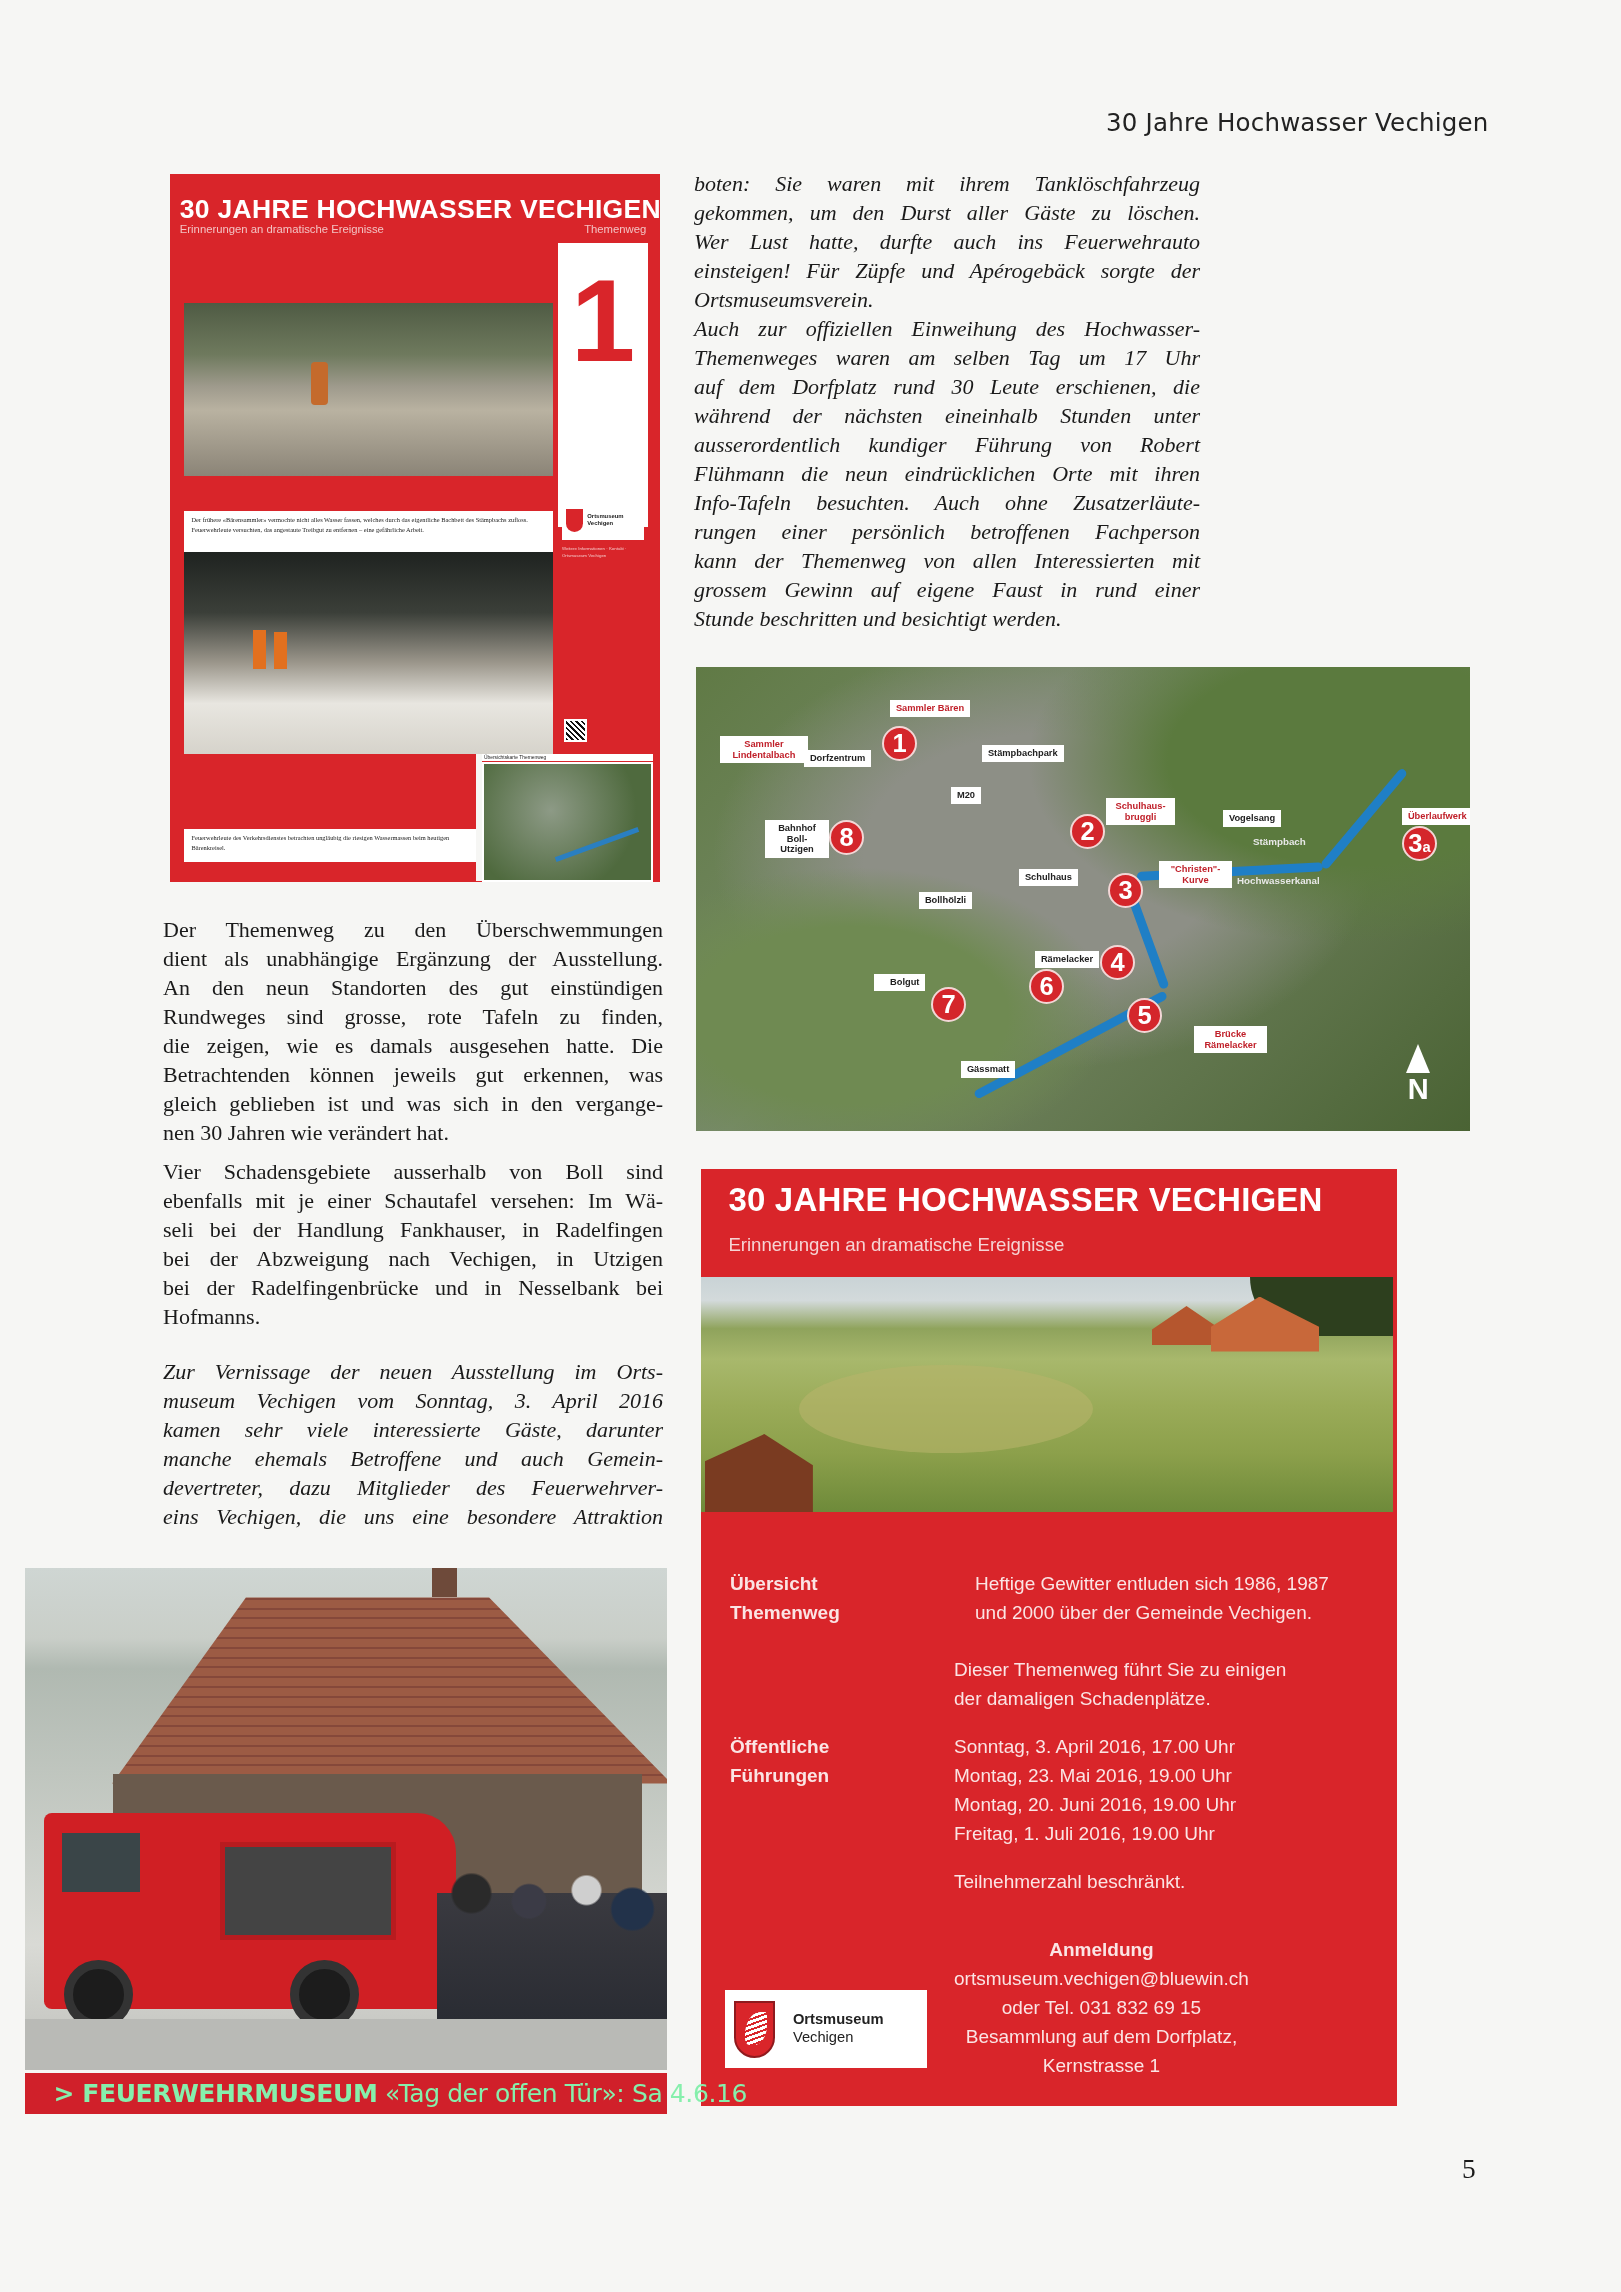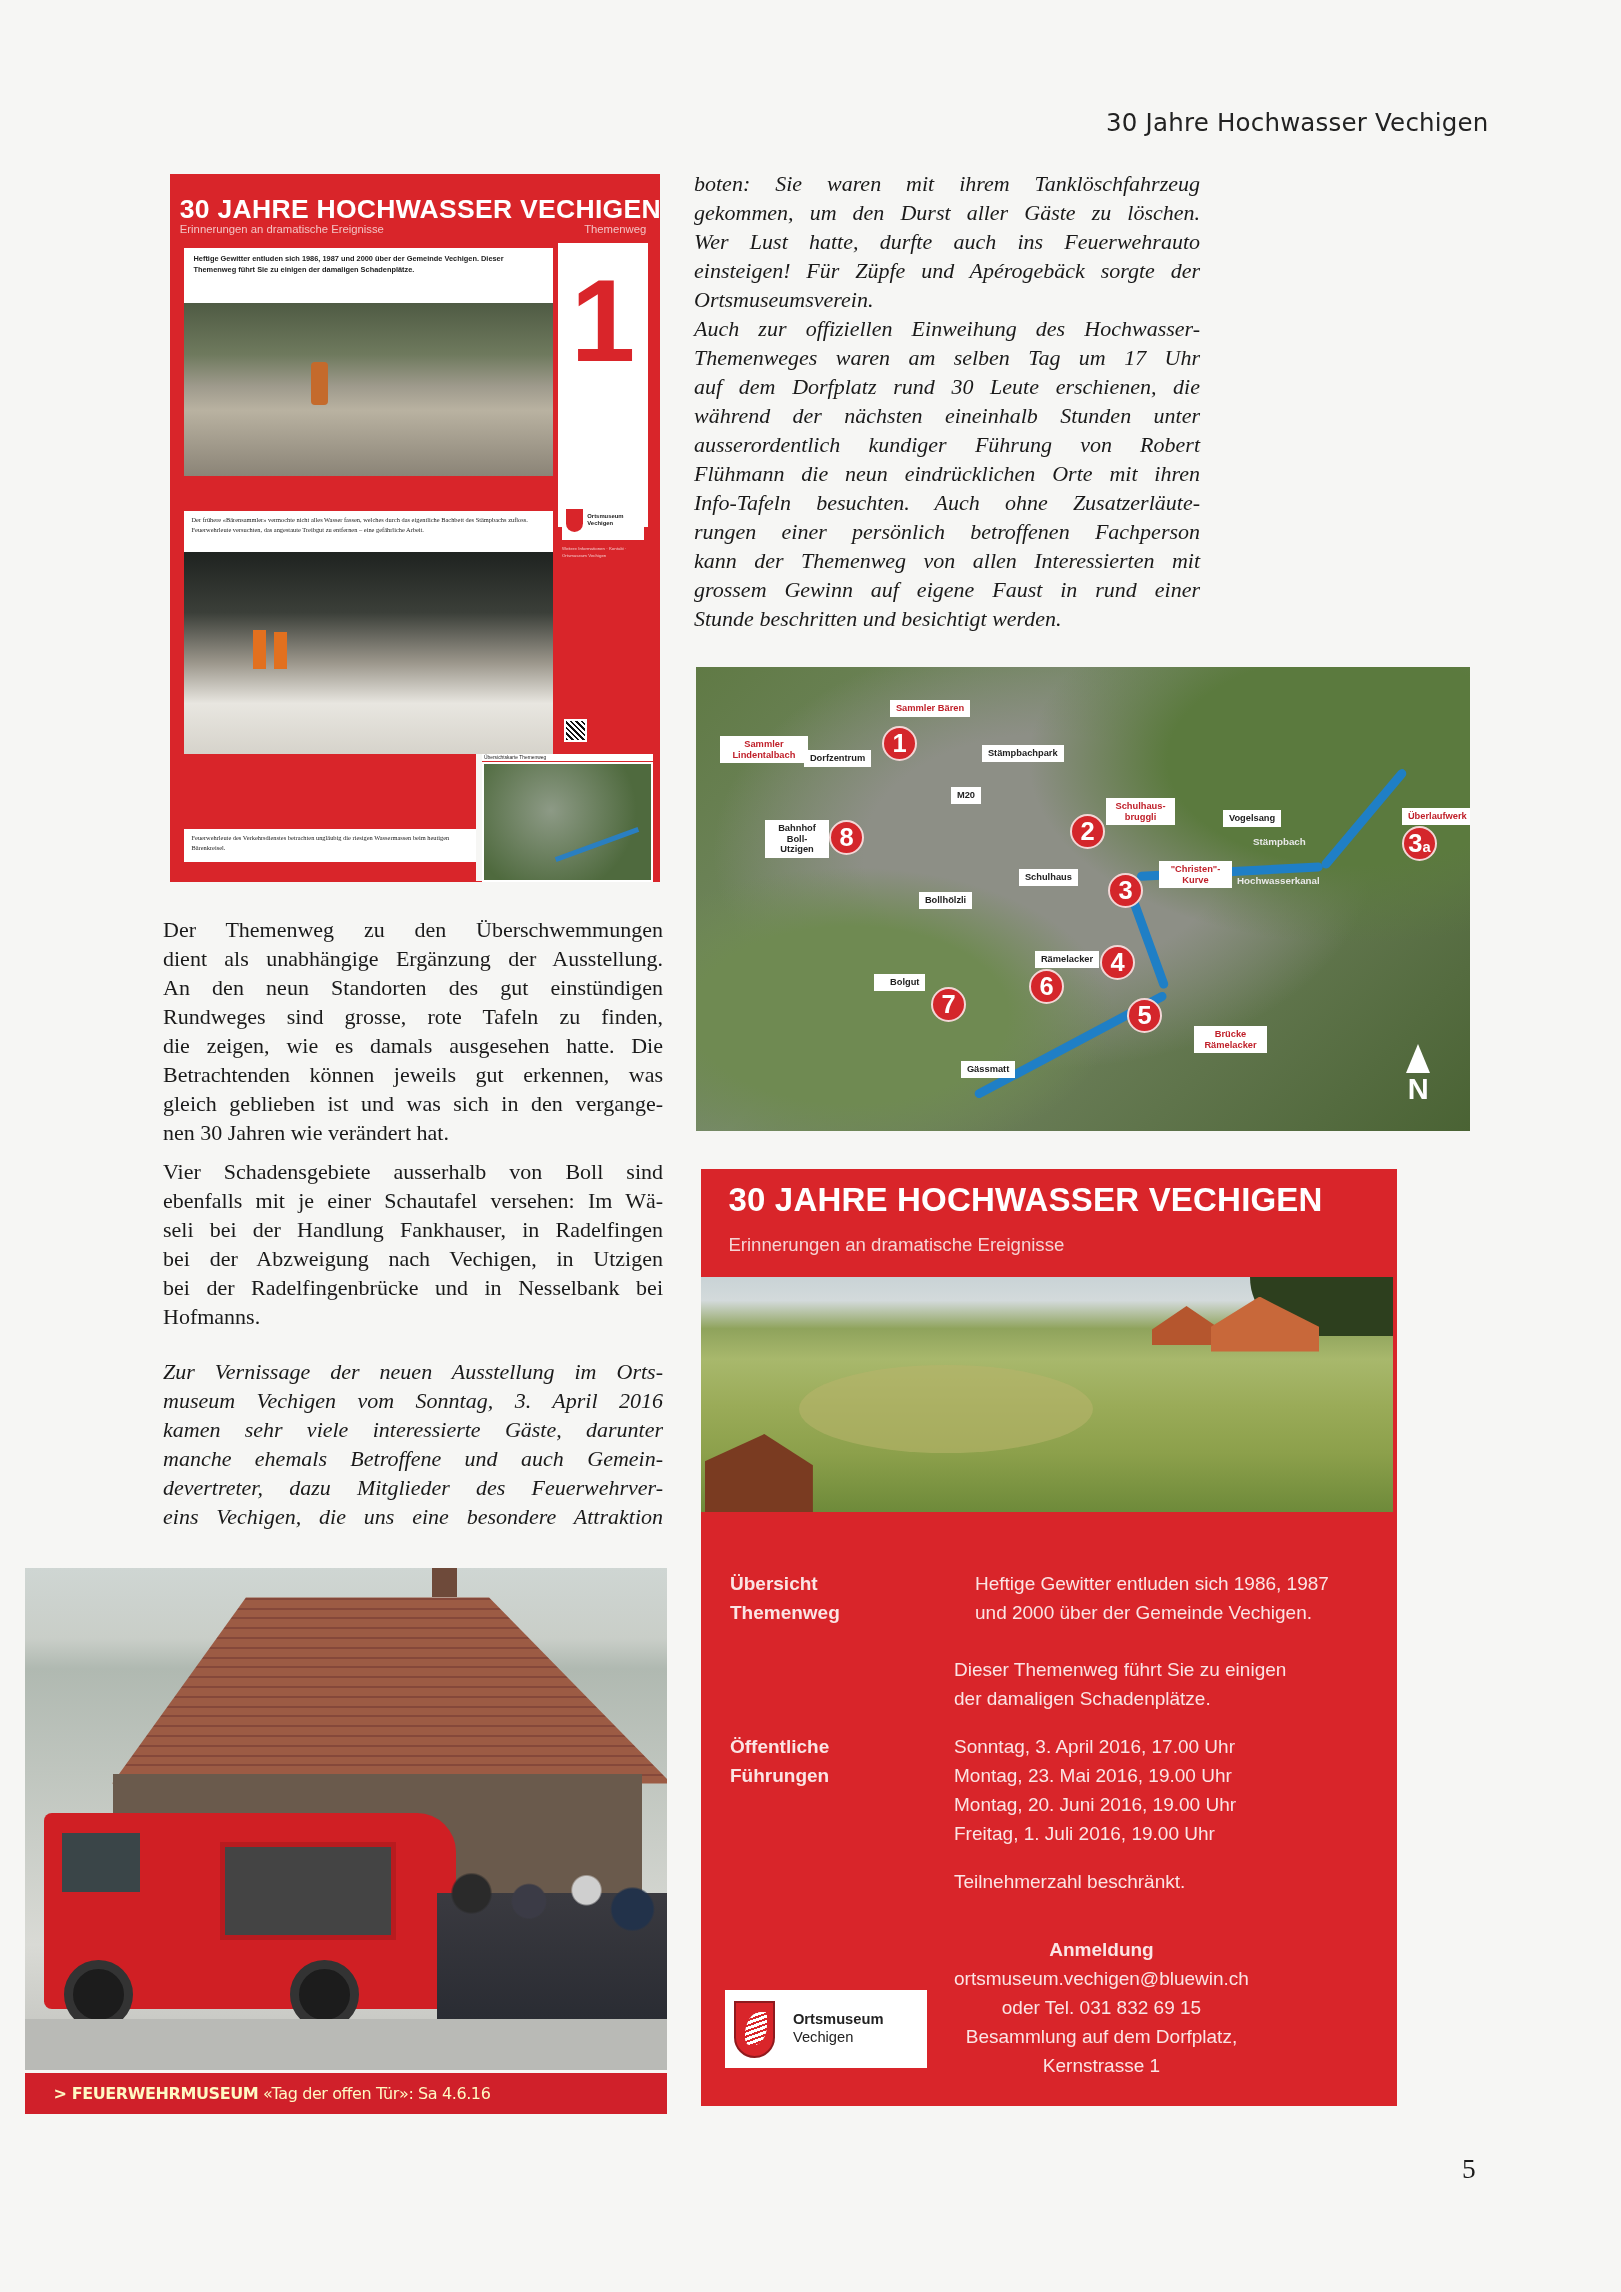--- a/index.html
+++ b/index.html
@@ -87,33 +87,32 @@
   .truck-photo .roof { position: absolute; left: 39px; top: 19.6px; width: 608px; height: 196px; background: repeating-linear-gradient(0deg, #9c5b44 0 7.8px, #85483a 7.8px 9.8px); clip-path: polygon(8% 100%, 30% 5%, 70% 5%, 100% 100%); }
   .truck-photo .chimney { position: absolute; left: 407px; top: 0; width: 25.5px; height: 29px; background: #6e4a3a; }
   .truck-photo .wall { position: absolute; left: 88px; top: 206px; width: 529px; height: 196px; background: #6a5a4c; }
   .truck-photo .truck { position: absolute; left: 19.6px; top: 245px; width: 412px; height: 196px; background: #d01f24; border-radius: 7.8px 39px 7.8px 7.8px; }
   .truck-photo .truck .window { position: absolute; left: 17.6px; top: 19.6px; width: 78px; height: 59px; background: #3a4548; }
   .truck-photo .truck .box { position: absolute; left: 176px; top: 29px; width: 176px; height: 98px; background: #444; border: 5.9px solid #b81b1f; }
   .truck-photo .wheel { position: absolute; width: 69px; height: 69px; background: #1c1c1c; border: 9.8px solid #333; border-radius: 50%; }
   .truck-photo .crowd { position: absolute; left: 412px; top: 294px; width: 230px; height: 157px; background: radial-gradient(circle at 15% 20%, #2a2a2a 0 8%, transparent 9%), radial-gradient(circle at 40% 25%, #3b3b46 0 9%, transparent 10%), radial-gradient(circle at 65% 18%, #cfcfcf 0 7%, transparent 8%), radial-gradient(circle at 85% 30%, #22324a 0 9%, transparent 10%), linear-gradient(180deg, transparent 20%, #3a3a40 20%, #2a2c33 100%); }
   .truck-photo .ground { position: absolute; left: 0; top: 451px; width: 642px; height: 51px; background: #b9bab6; }
 
-  .banner { position: absolute; left: 24.5px; top: 2073px; width: 642px; height: 41px; background: #d0202a; color: #fef9c3; font-family: "DejaVu Sans", sans-serif; font-weight: bold; font-size: 16px; line-height: 41px; padding-left: 29px; white-space: nowrap; letter-spacing: -0.4px; }
+  .banner { position: absolute; left: 24.5px; top: 2073px; width: 642px; height: 41px; background: #d0202a; color: #86efac; font-family: "DejaVu Sans", sans-serif; font-weight: bold; font-size: 25px; line-height: 41px; padding-left: 29px; white-space: nowrap; letter-spacing: -0.4px; }
   .banner .light { font-weight: normal; }
 </style>
 </head>
 <body>
 
 <div class="running-head">30 Jahre Hochwasser Vechigen</div>
 
 <div class="poster1">
   <div class="p1-title">30 JAHRE HOCHWASSER VECHIGEN</div>
   <div class="p1-sub">Erinnerungen an dramatische Ereignisse</div>
   <div class="p1-tag">Themenweg</div>
-  <div class="p1-intro">Heftige Gewitter entluden sich 1986, 1987 und 2000 über der Gemeinde Vechigen. Dieser Themenweg führt Sie zu einigen der damaligen Schadenplätze.</div>
   <div class="p1-number">1</div>
   <div class="p1-photo1"></div>
   <div class="p1-cap1">Der frühere «Bärensammler» vermochte nicht alles Wasser fassen, welches durch das eigentliche Bachbett des Stämpbachs zufloss. Feuerwehrleute versuchten, das angestaute Treibgut zu entfernen – eine gefährliche Arbeit.</div>
   <div class="p1-photo2"></div>
   <div class="p1-side">
     <div class="p1-logo">
       <div class="mini-shield"></div>
       <span><span>Ortsmuseum</span><br><span>Vechigen</span></span>
     </div>
     <div class="p1-sidetext">Weitere Informationen · Kontakt · Ortsmuseum Vechigen</div>

